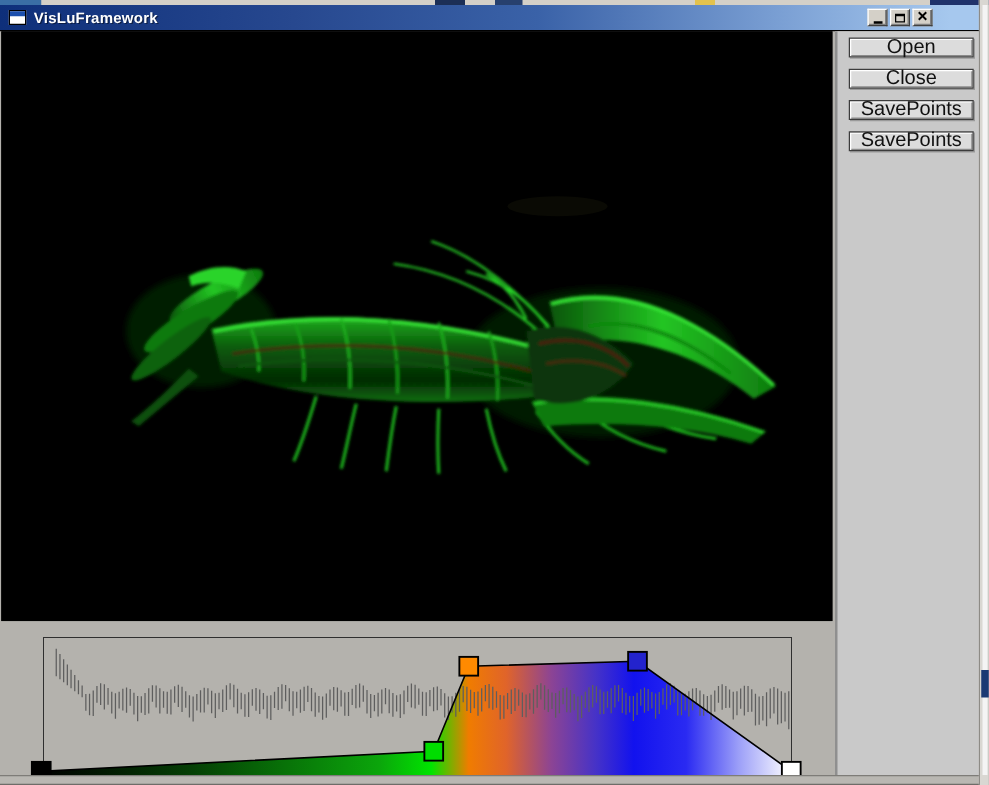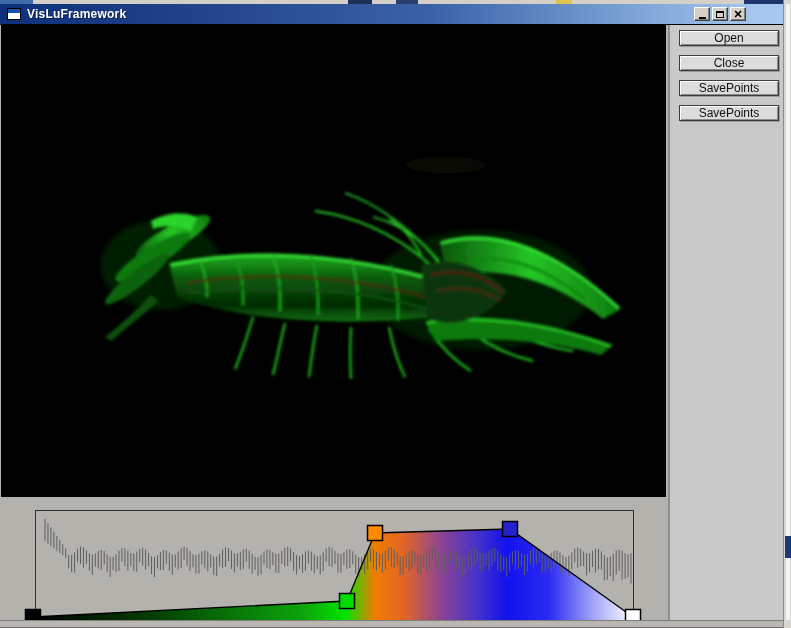--- a/index.html
+++ b/index.html
@@ -31,21 +31,21 @@
   .glyph-max { width:8px; height:7px; border:1px solid #000; border-top:2px solid #000; }
   .glyph-close { font-size:11px; line-height:10px; font-weight:bold; }
 
   
   .viewport { position:absolute; left:1px; top:25px; width:665px; height:472px; background:#000; }
   .right-panel { position:absolute; left:668px; top:25px; width:115px; height:595px;
     background:#c9c9c9; border-left:2px solid #8f8f8f; }
   .btn { display:block; position:relative; width:100px; margin:0 0 9px 9px; height:16px;
     background:#dcdcdc; border:1px solid #3c3c3c;
     box-shadow:inset 1px 1px 0 #ffffff, inset -1px -1px 0 #8a8a8a, 1px 1px 0 #9a9a9a;
-    font-size:12px; color:#111; text-align:center; line-height:14px;
+    font-size:16px; color:#111; text-align:center; line-height:14px;
     font-family:"Liberation Sans", sans-serif; cursor:pointer; }
   .btn-stack { padding-top:5px; }
 
   .tf-panel { position:absolute; left:0; top:497px; width:668px; height:131px; background:#b4b2ad; }
   .bottom-edge { position:absolute; left:0; top:620px; width:783px; height:8px;
     background:#b9b7b2; border-top:1px solid #7e7c78; border-bottom:1px solid #6e6c68; }
   svg { display:block; }
 </style>
 </head>
 <body>

